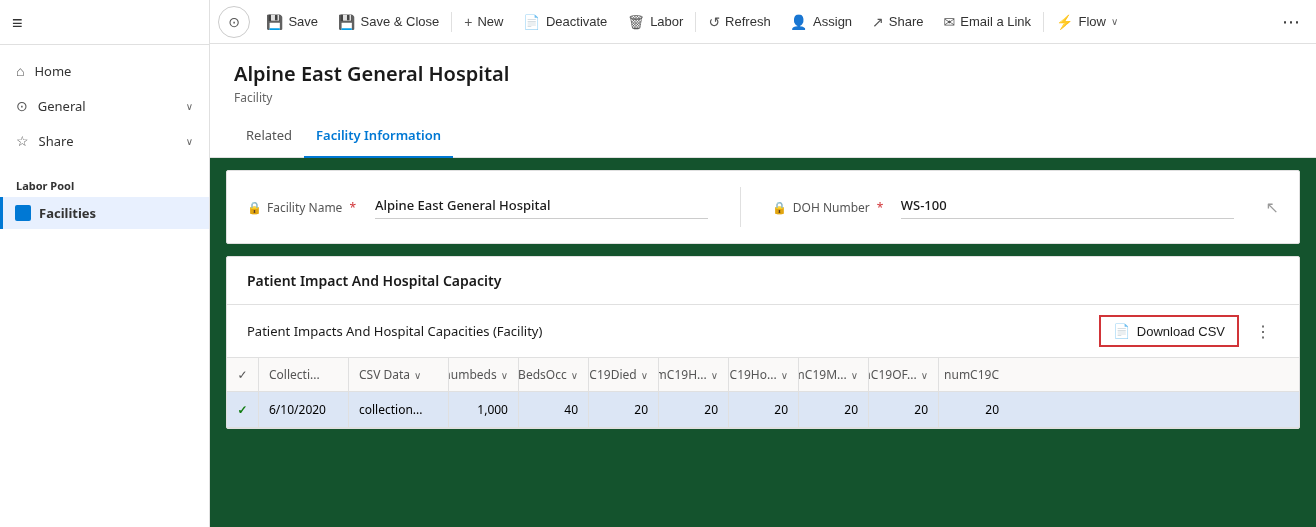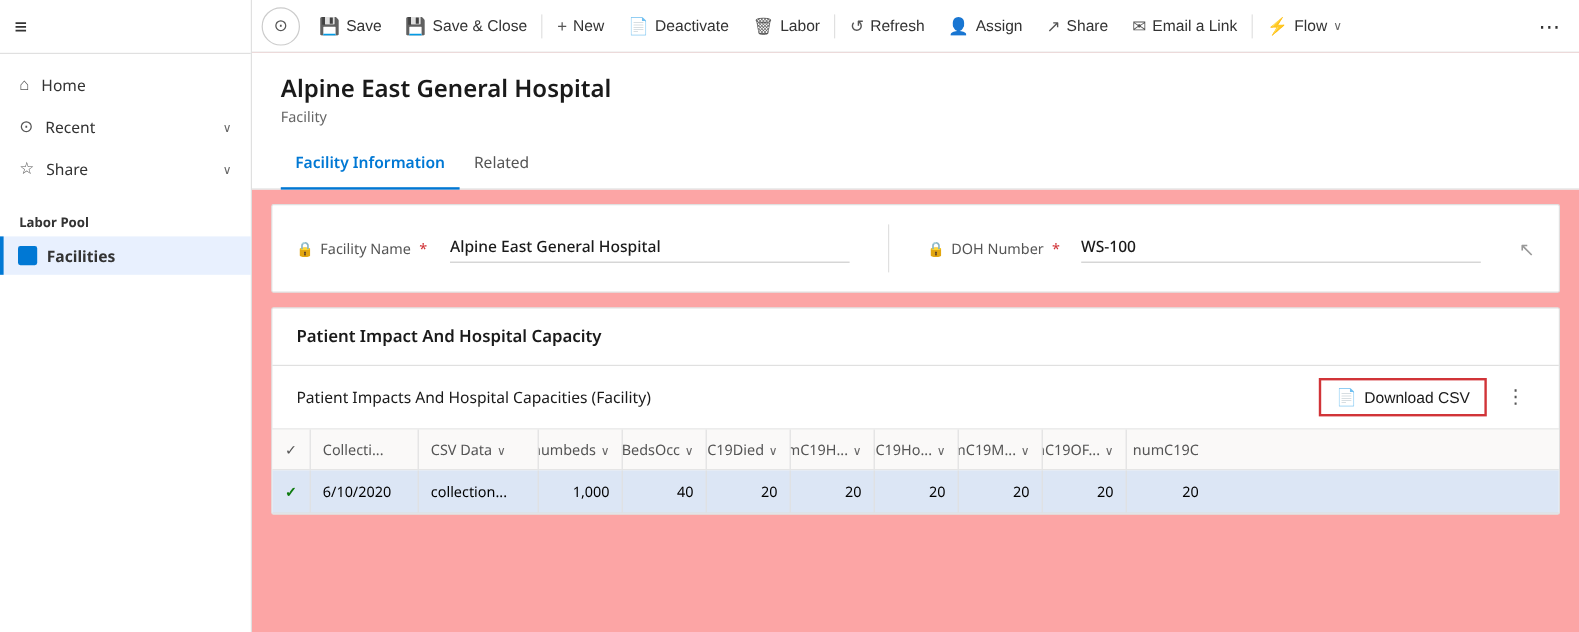--- a/index.html
+++ b/index.html
@@ -23,21 +23,21 @@
     
     .toolbar { background: #fff; border-bottom: 1px solid #e0e0e0; display: flex; align-items: center; padding: 0 8px; height: 44px; gap: 0; flex-shrink: 0; }
     .toolbar-btn { display: flex; align-items: center; gap: 5px; padding: 0 10px; height: 44px; cursor: pointer; color: #333; font-size: 13px; border: none; background: none; white-space: nowrap; }
     .toolbar-btn .tb-icon { font-size: 14px; color: #555; }
     .toolbar-sep { width: 1px; height: 20px; background: #e0e0e0; margin: 0 2px; }
     .toolbar-history { width: 32px; height: 32px; border-radius: 50%; border: 1px solid #ccc; display: flex; align-items: center; justify-content: center; cursor: pointer; background: #fff; margin-right: 6px; }
     .toolbar-more { margin-left: auto; padding: 0 8px; cursor: pointer; font-size: 18px; color: #333; background: none; border: none; }
     .toolbar-chevron { font-size: 10px; color: #666; }
 
     
-    .content { flex: 1; overflow-y: auto; background: #fca5a5; padding: 0; }
+    .content { flex: 1; overflow-y: auto; background: #14532d; padding: 0; }
     .record-header { background: #fff; padding: 16px 24px 0; border-bottom: 1px solid #e0e0e0; }
     .record-title { font-size: 20px; font-weight: 600; color: #1a1a1a; }
     .record-subtitle { font-size: 12px; color: #666; margin-top: 2px; margin-bottom: 12px; }
     .tabs { display: flex; gap: 0; border-bottom: none; }
     .tab { padding: 8px 12px 12px; cursor: pointer; font-size: 13px; color: #555; border-bottom: 2px solid transparent; margin-bottom: -1px; }
     .tab.active { color: #0078d4; border-bottom: 2px solid #0078d4; font-weight: 600; }
 
     
     .form-section { background: #fff; margin: 12px 16px 12px; border-radius: 2px; border: 1px solid #e0e0e0; padding: 16px 20px; }
     .form-row { display: flex; align-items: center; gap: 12px; }
@@ -79,21 +79,21 @@
   <div class="sidebar-header">
     <span class="hamburger">≡</span>
   </div>
   <div class="sidebar-nav">
     <div class="sidebar-nav-item">
       <span class="nav-icon">⌂</span>
       <span>Home</span>
     </div>
     <div class="sidebar-nav-item">
       <span class="nav-icon">⊙</span>
-      <span>Recent</span>
+      <span>General</span>
       <span class="chevron">∨</span>
     </div>
     <div class="sidebar-nav-item">
       <span class="nav-icon">☆</span>
       <span>Share</span>
       <span class="chevron">∨</span>
     </div>
   </div>
   <div class="sidebar-section-label">Labor Pool</div>
   <div class="sidebar-facilities">
@@ -154,25 +154,25 @@
     </button>
     <button class="toolbar-more">⋯</button>
   </div>
 
   <div class="content">
 
     <div class="record-header">
       <div class="record-title">Alpine East General Hospital</div>
       <div class="record-subtitle">Facility</div>
       <div class="tabs">
+        <div class="tab">
+          <span>Related</span>
+        </div>
         <div class="tab active">
           <span>Facility Information</span>
-        </div>
-        <div class="tab">
-          <span>Related</span>
         </div>
       </div>
     </div>
 
     <div class="form-section">
       <div class="form-row">
         <div class="form-field">
           <div class="field-label">
             <span class="lock-icon">🔒</span>
             <span>Facility Name</span>

